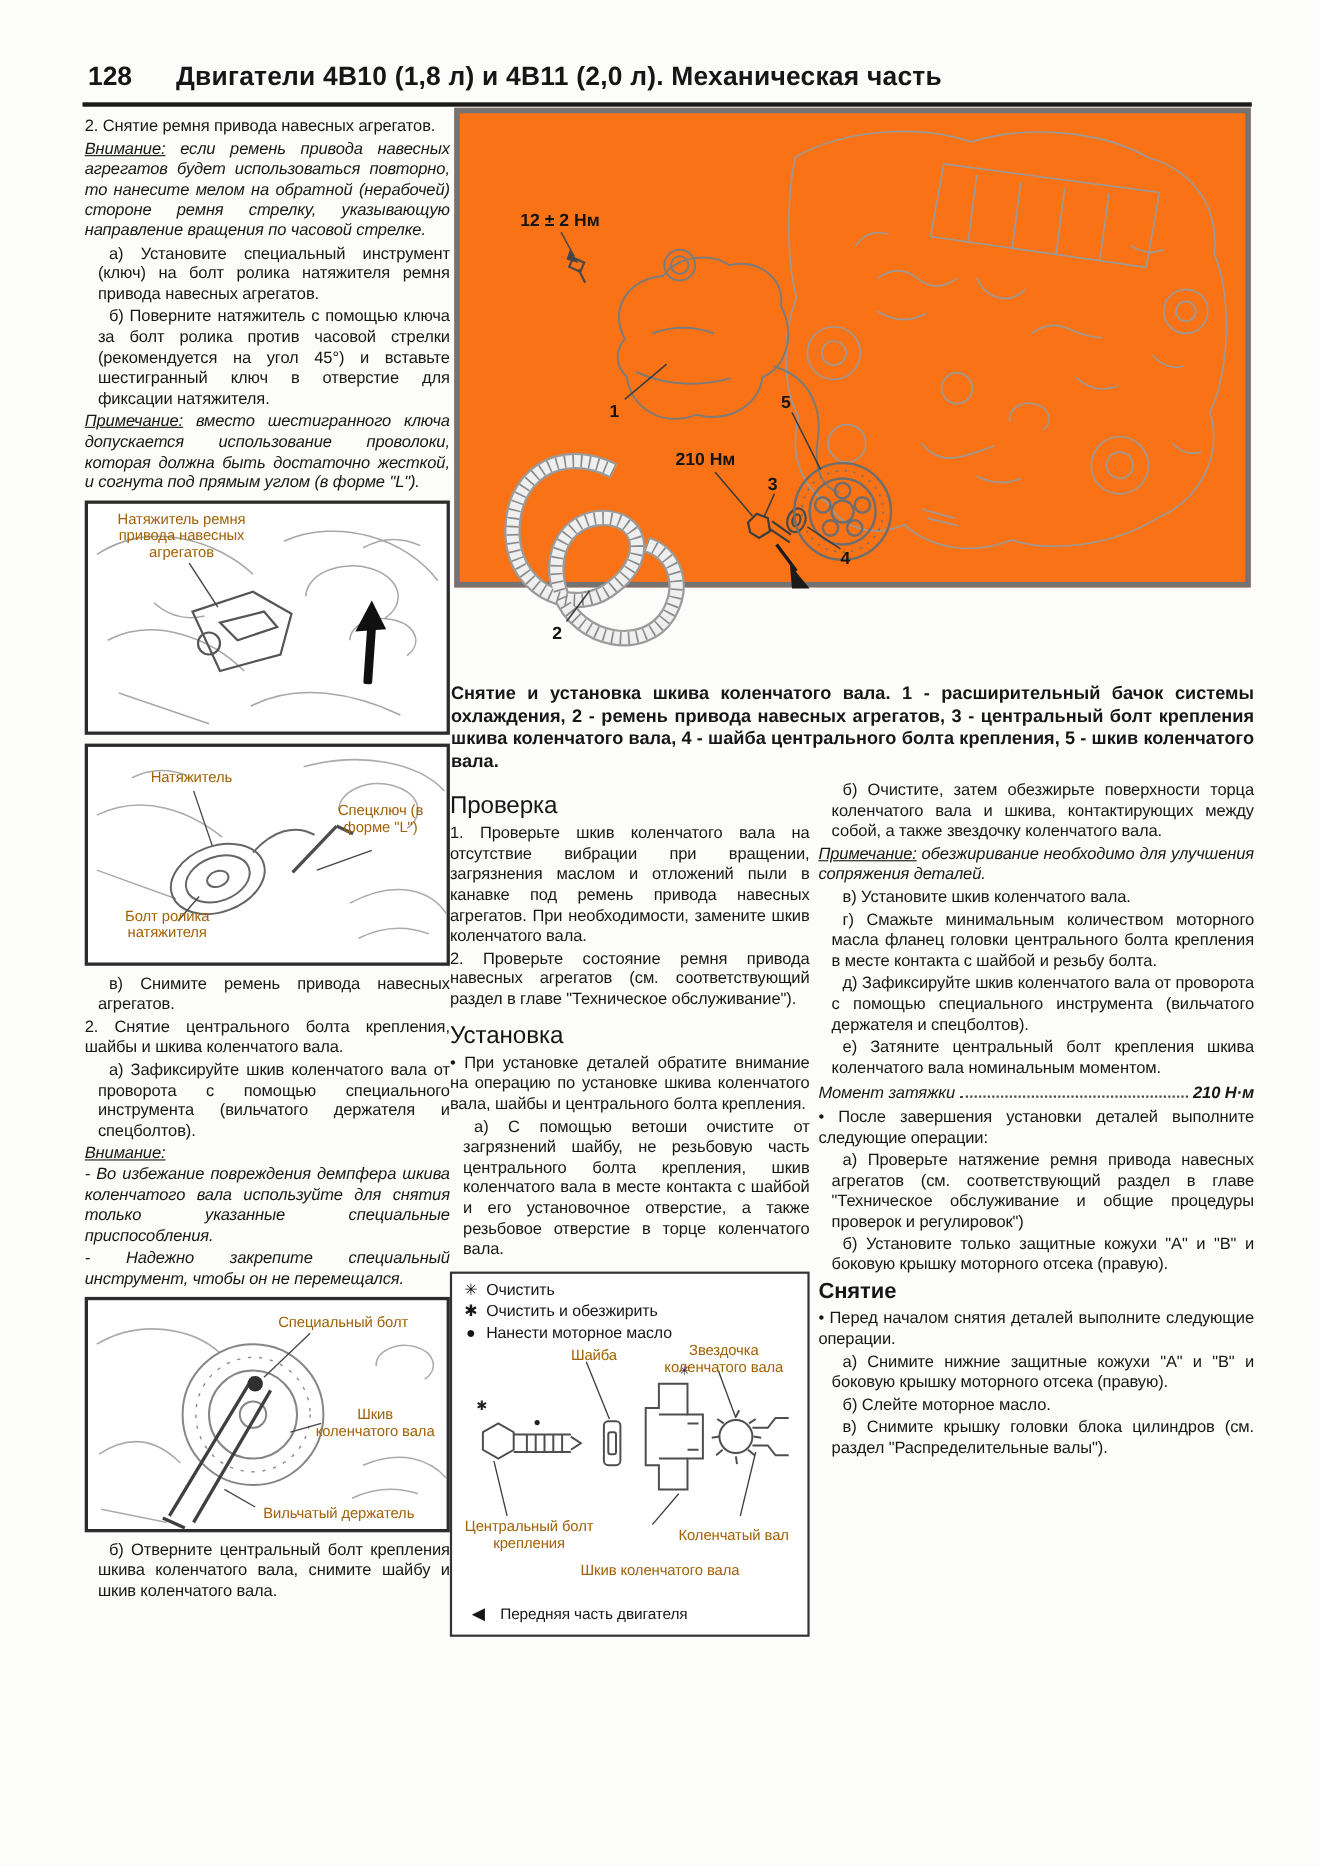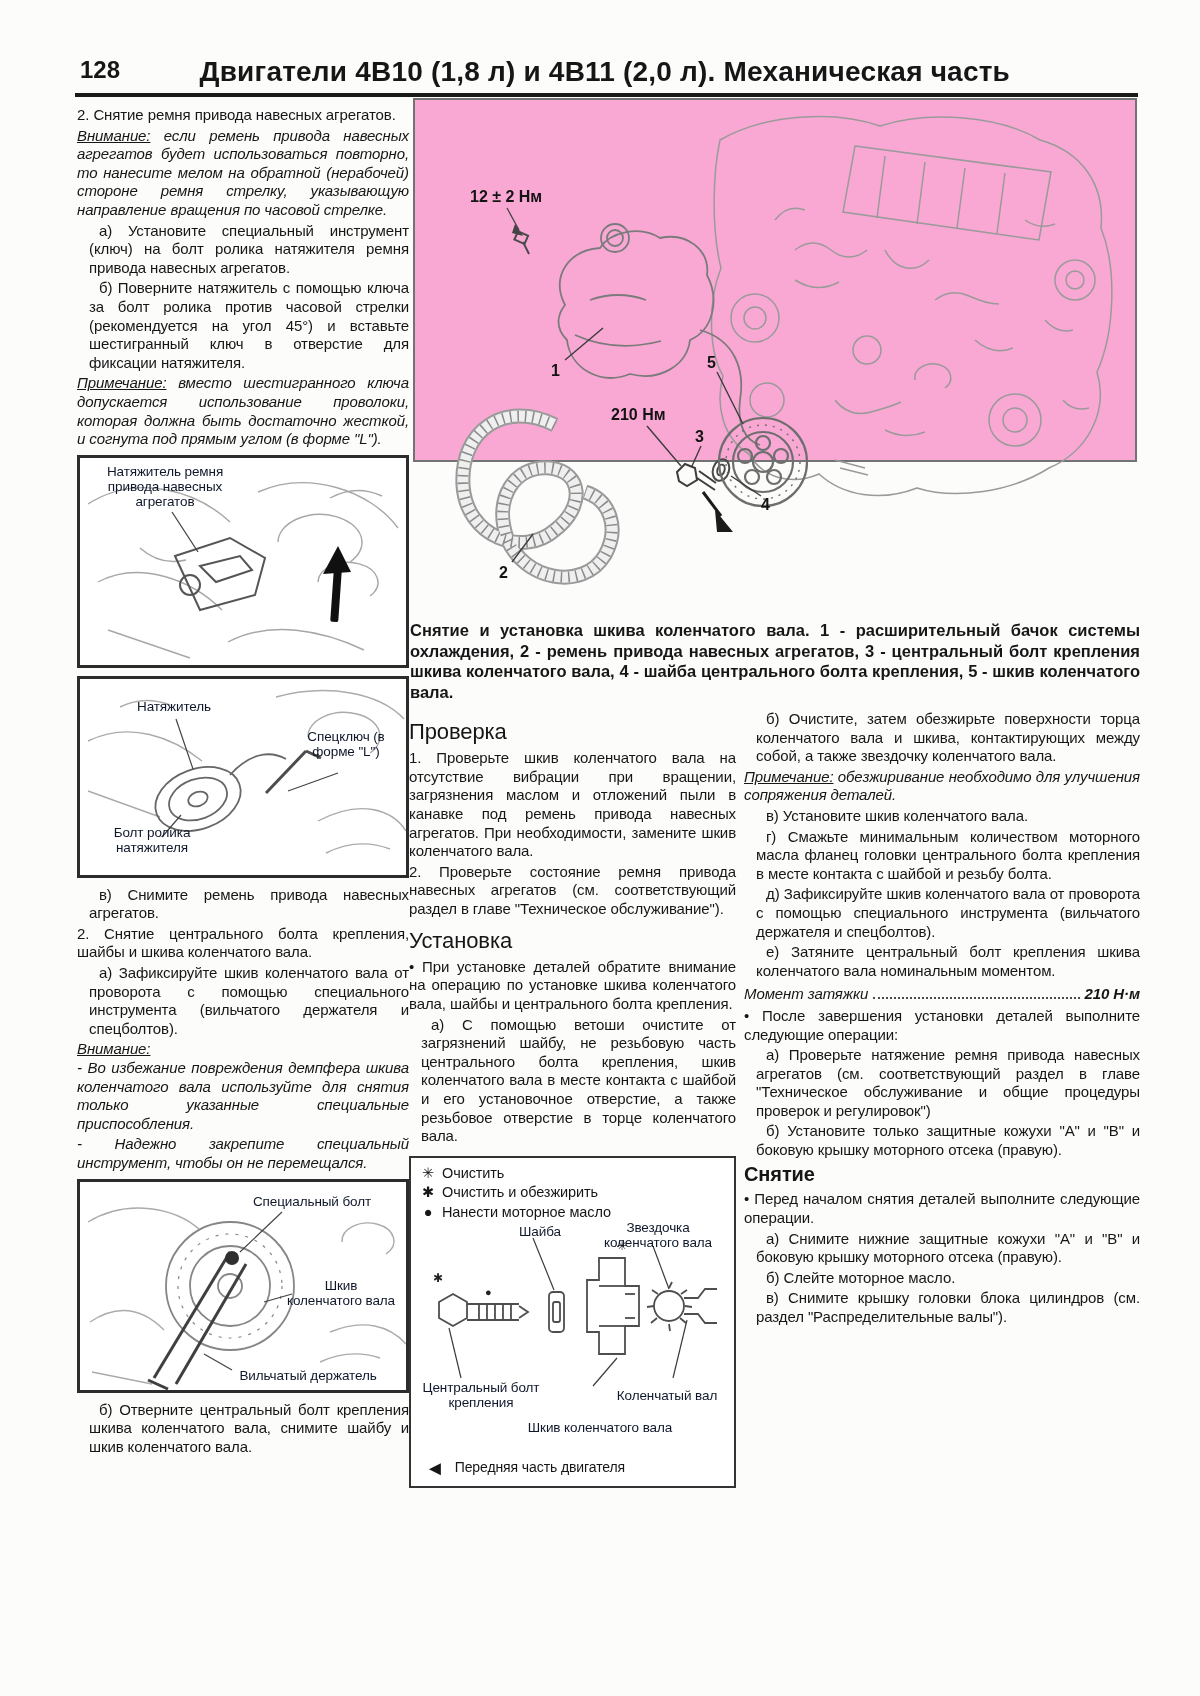--- a/index.html
+++ b/index.html
@@ -1,34 +1,34 @@
 <!DOCTYPE html>
 <html><head>
 <meta charset="utf-8">
 <style>
   *{box-sizing:border-box}
   html,body{margin:0;padding:0}
   body{width:1200px;height:1696px;background:#fcfcfb;font-family:"Liberation Sans",sans-serif;color:#161616;position:relative;overflow:hidden}
   .hdr-num{position:absolute;left:80px;top:56px;font-size:24px;font-weight:bold}
-  .hdr-title{position:absolute;left:160px;top:56px;width:850px;text-align:right;font-size:28px;font-weight:bold;letter-spacing:.2px}
+  .hdr-title{position:absolute;left:160px;top:56px;width:850px;text-align:left;font-size:24px;font-weight:bold;letter-spacing:.2px}
   .hdr-rule{position:absolute;left:75px;top:93px;width:1063px;height:4px;background:#1a1a1a}
   .col{position:absolute;font-size:15px;line-height:1.24;text-align:justify;letter-spacing:-.1px}
   #col-left{left:77px;top:106px;width:332px}
   #col-mid{left:409px;top:710px;width:327px}
   #col-right{left:744px;top:710px;width:396px}
   .p{margin:0 0 2px}
   .sub{padding-left:12px;text-indent:10px}
   .it{font-style:italic}
   .u{text-decoration:underline}
   .h2{font-size:22px;font-weight:normal;margin:8px 0 4px;text-align:left}
   .h1{font-size:27px;font-weight:bold;margin:22px 0 4px;text-align:left}
   .h3{font-size:20px;font-weight:bold;margin:0 0 4px;text-align:left}
   .figbox{position:relative;border:3px solid #2c2c2c;background:#fff;margin:6px 0 8px;overflow:hidden}
-  .flabel{position:absolute;font-size:13.5px;line-height:1.12;color:#0f172a;text-align:center}
-  .main-fig{position:absolute;left:413px;top:98px;width:724px;height:364px;border:2px solid #737373;background:#f9a8d4}
+  .flabel{position:absolute;font-size:13.5px;line-height:1.12;color:#a16207;text-align:center}
+  .main-fig{position:absolute;left:413px;top:98px;width:724px;height:436px;border:5px solid #737373;background:#f97316}
   .caption{position:absolute;left:410px;top:620px;width:730px;font-size:16.5px;font-weight:bold;line-height:1.25;text-align:justify}
   .torque-line{display:flex;align-items:baseline;font-style:italic;margin:5px 0 3px;text-align:right}
   .torque-line .lead{flex:1;border-bottom:2px dotted #4a4a4a;margin:0 5px;height:11px}
   .torque-line .val{font-weight:bold;white-space:nowrap}
   .partbox{position:relative;border:2px solid #333;margin-top:10px;height:332px;background:#fff;text-align:left}
   .legend{padding:6px 0 0 10px}
   .legend-row{display:flex;gap:7px;font-size:14.5px;line-height:1.35;text-align:left}
   .legend-sym{width:14px;text-align:center;flex:0 0 auto}
   .front-row{position:absolute;left:14px;top:300px;display:flex;align-items:center;gap:10px;font-size:14px}
   .front-arrow{font-size:20px;font-weight:bold;line-height:1}

